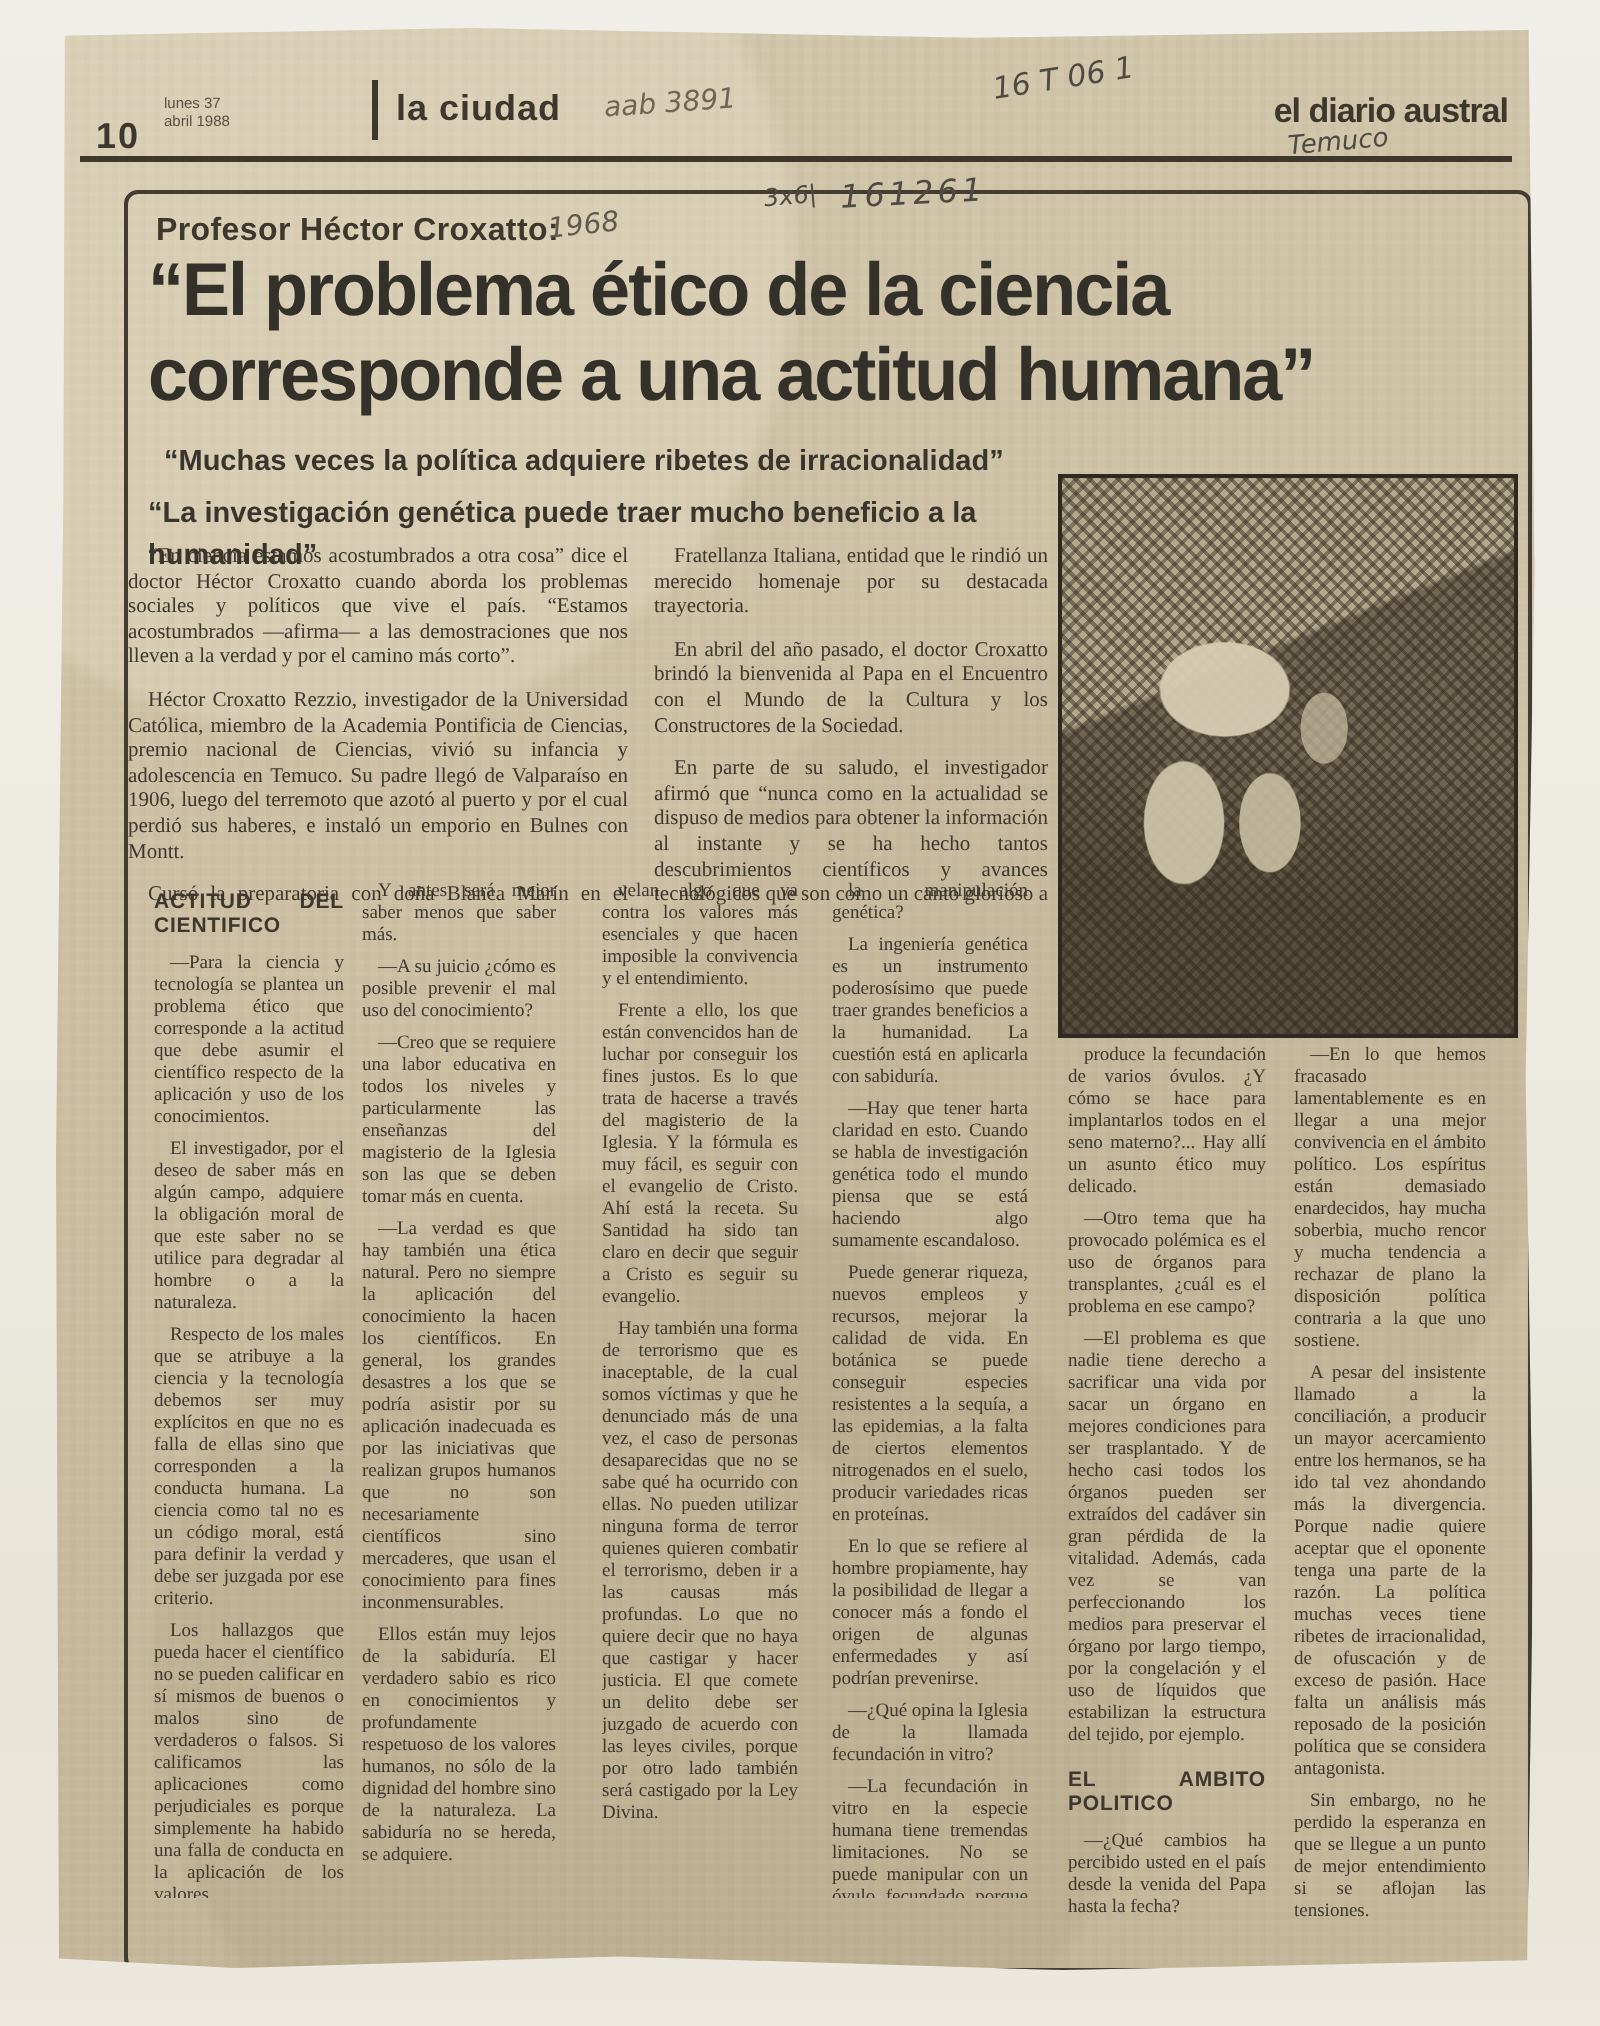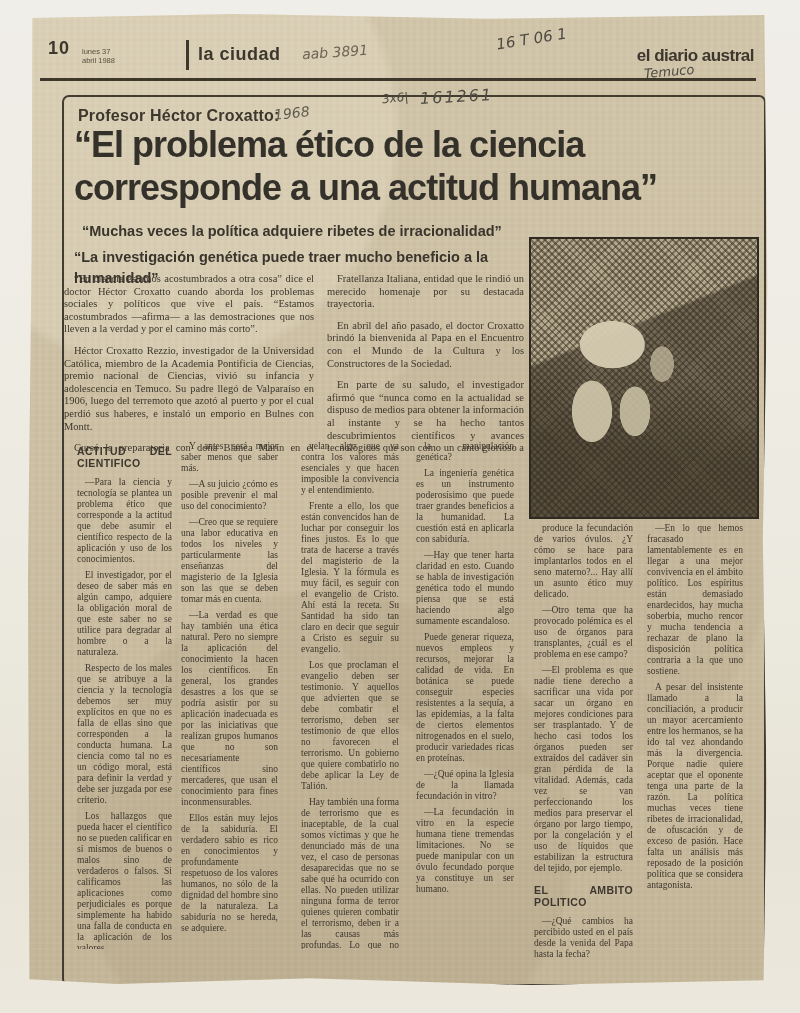--- a/index.html
+++ b/index.html
@@ -16,21 +16,21 @@
       radial-gradient(circle at 40% 85%, rgba(110,92,62,.08) 0 26%, transparent 27%),
       repeating-linear-gradient(90deg, rgba(110,95,70,.035) 0 3px, transparent 3px 7px),
       repeating-linear-gradient(0deg, rgba(255,248,230,.05) 0 2px, transparent 2px 6px),
       linear-gradient(180deg,#d1c5aa 0%,#ccbfa3 50%,#c4b699 100%);
     box-shadow:0 3px 9px rgba(60,50,30,.35), 0 0 0 1px rgba(90,80,60,.15);
     clip-path:polygon(0.6% 0.4%,28% 0%,62% 0.5%,99.5% 0.1%,99.9% 28%,99.3% 54%,99.8% 79%,99.4% 99.4%,68% 99.9%,38% 99.2%,12% 99.8%,0.2% 99.3%,0% 58%,0.5% 24%);
     color:#3d372d;
   }
   
   .np-header{position:absolute;left:12px;top:20px;width:716px;height:44px;border-bottom:3px solid #3e382c;}
-  .page-number{position:absolute;left:8px;top:4px;font-family:"Liberation Sans",sans-serif;font-weight:bold;font-size:18px;letter-spacing:1px;}
+  .page-number{position:absolute;left:8px;top:24px;font-family:"Liberation Sans",sans-serif;font-weight:bold;font-size:18px;letter-spacing:1px;}
   .date-block{position:absolute;left:42px;top:14px;font-size:7.5px;line-height:8.5px;color:#55503f;font-family:"Liberation Sans",sans-serif;}
   .section-divider{position:absolute;left:146px;top:6px;width:3px;height:30px;background:#3e382c;}
   .section-title{position:absolute;left:158px;top:10px;font-family:"Liberation Sans",sans-serif;font-weight:bold;font-size:18px;letter-spacing:.5px;text-align:center;}
   .masthead{position:absolute;right:2px;top:12px;font-family:"Liberation Sans",sans-serif;font-weight:bold;font-size:17px;letter-spacing:-.5px;margin-left:12px;}
   .hw{font-family:"DejaVu Sans",sans-serif;font-style:italic;color:#5a564c;}
   .hw-top-center{position:absolute;left:262px;top:10px;font-size:14px;transform:rotate(-4deg);color:#6d6453;}
   .hw-top-right{position:absolute;left:456px;top:-4px;font-size:15px;transform:rotate(-9deg);color:#4e4a42;}
   .hw-city{position:absolute;right:74px;top:50px;font-size:13px;transform:rotate(-5deg);color:#4e4a42;}
   
   .article-box{position:absolute;left:34px;top:81px;width:700px;height:887px;border:2px solid #433d31;border-radius:7px;}
@@ -131,32 +131,32 @@
           <p>—Creo que se requiere una labor educativa en todos los niveles y particularmente las enseñanzas del magisterio de la Iglesia son las que se deben tomar más en cuenta.</p>
           <p>—La verdad es que hay también una ética natural. Pero no siempre la aplicación del conocimiento la hacen los científicos. En general, los grandes desastres a los que se podría asistir por su aplicación inadecuada es por las iniciativas que realizan grupos humanos que no son necesariamente científicos sino mercaderes, que usan el conocimiento para fines inconmensurables.</p>
           <p>Ellos están muy lejos de la sabiduría. El verdadero sabio es rico en conocimientos y profundamente respetuoso de los valores humanos, no sólo de la dignidad del hombre sino de la naturaleza. La sabiduría no se hereda, se adquiere.</p>
         </div>
     </div>
 
     <div class="col col-a c3">
       <div>
           <p>velan algo que va contra los valores más esenciales y que hacen imposible la convivencia y el entendimiento.</p>
           <p>Frente a ello, los que están convencidos han de luchar por conseguir los fines justos. Es lo que trata de hacerse a través del magisterio de la Iglesia. Y la fórmula es muy fácil, es seguir con el evangelio de Cristo. Ahí está la receta. Su Santidad ha sido tan claro en decir que seguir a Cristo es seguir su evangelio.</p>
-          <p>Los que proclaman el evangelio deben ser testimonio. Y aquellos que advierten que se debe combatir el terrorismo, deben ser testimonio de que ellos no favorecen el terrorismo. Un gobierno que quiere combatirlo no debe aplicar la Ley de Talión.</p>
           <p>Hay también una forma de terrorismo que es inaceptable, de la cual somos víctimas y que he denunciado más de una vez, el caso de personas desaparecidas que no se sabe qué ha ocurrido con ellas. No pueden utilizar ninguna forma de terror quienes quieren combatir el terrorismo, deben ir a las causas más profundas. Lo que no quiere decir que no haya que castigar y hacer justicia. El que comete un delito debe ser juzgado de acuerdo con las leyes civiles, porque por otro lado también será castigado por la Ley Divina.</p>
         </div>
 
     </div>
 
     <div class="col col-a c4">
       <div>
           <p>la manipulación genética?</p>
           <p>La ingeniería genética es un instrumento poderosísimo que puede traer grandes beneficios a la humanidad. La cuestión está en aplicarla con sabiduría.</p>
           <p>—Hay que tener harta claridad en esto. Cuando se habla de investigación genética todo el mundo piensa que se está haciendo algo sumamente escandaloso.</p>
           <p>Puede generar riqueza, nuevos empleos y recursos, mejorar la calidad de vida. En botánica se puede conseguir especies resistentes a la sequía, a las epidemias, a la falta de ciertos elementos nitrogenados en el suelo, producir variedades ricas en proteínas.</p>
+          <p>En lo que se refiere al hombre propiamente, hay la posibilidad de llegar a conocer más a fondo el origen de algunas enfermedades y así podrían prevenirse.</p>
           <p>—¿Qué opina la Iglesia de la llamada fecundación in vitro?</p>
           <p>—La fecundación in vitro en la especie humana tiene tremendas limitaciones. No se puede manipular con un óvulo fecundado porque ya constituye un ser humano.</p>
         </div>
     </div>
 
     <div class="col col-b c5">
       <div>
           <p>produce la fecundación de varios óvulos. ¿Y cómo se hace para implantarlos todos en el seno materno?... Hay allí un asunto ético muy delicado.</p>
           <p>—Otro tema que ha provocado polémica es el uso de órganos para transplantes, ¿cuál es el problema en ese campo?</p>
           <p>—El problema es que nadie tiene derecho a sacrificar una vida por sacar un órgano en mejores condiciones para ser trasplantado. Y de hecho casi todos los órganos pueden ser extraídos del cadáver sin gran pérdida de la vitalidad. Además, cada vez se van perfeccionando los medios para preservar el órgano por largo tiempo, por la congelación y el uso de líquidos que estabilizan la estructura del tejido, por ejemplo.</p>
@@ -164,18 +164,19 @@
       <span class="col-heading mid-heading">EL AMBITO POLITICO</span>
       <div>
           <p>—¿Qué cambios ha percibido usted en el país desde la venida del Papa hasta la fecha?</p>
         </div>
     </div>
 
     <div class="col col-b c6">
       <div>
           <p>—En lo que hemos fracasado lamentablemente es en llegar a una mejor convivencia en el ámbito político. Los espíritus están demasiado enardecidos, hay mucha soberbia, mucho rencor y mucha tendencia a rechazar de plano la disposición política contraria a la que uno sostiene.</p>
           <p>A pesar del insistente llamado a la conciliación, a producir un mayor acercamiento entre los hermanos, se ha ido tal vez ahondando más la divergencia. Porque nadie quiere aceptar que el oponente tenga una parte de la razón. La política muchas veces tiene ribetes de irracionalidad, de ofuscación y de exceso de pasión. Hace falta un análisis más reposado de la posición política que se considera antagonista.</p>
+          <p>Sin embargo, no he perdido la esperanza en que se llegue a un punto de mejor entendimiento si se aflojan las tensiones.</p>
         </div>
     </div>
   </div>
 
   <div class="baseline-strip"></div>
 </div>
 
 </body></html>

